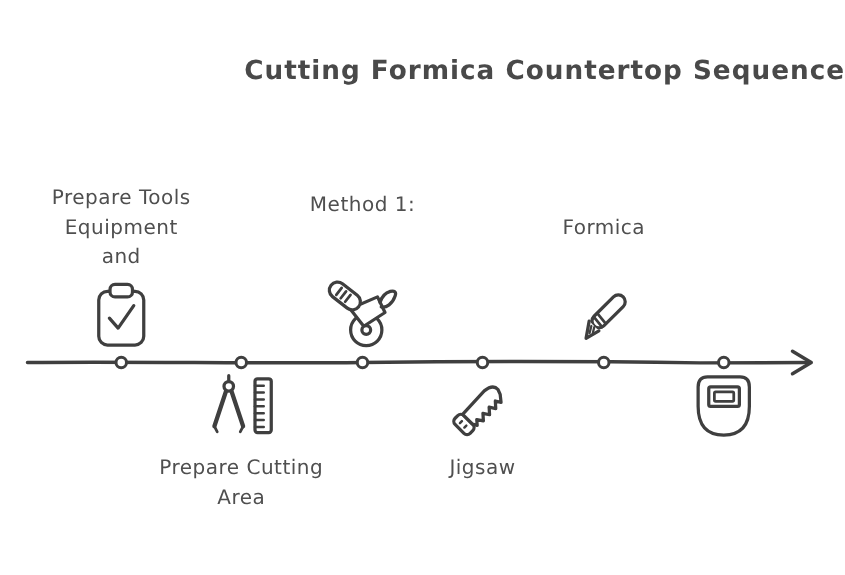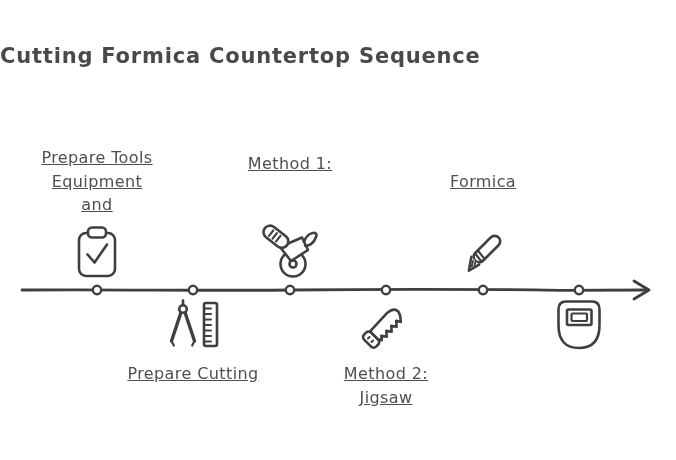--- a/index.html
+++ b/index.html
@@ -2,30 +2,29 @@
 <html><head>
 <meta charset="utf-8">
 <style>
   html,body{margin:0;padding:0;background:#ffffff;}
   .canvas{
     position:relative;width:676px;height:460px;background:#ffffff;overflow:hidden;
     font-family:"DejaVu Sans","Liberation Sans",sans-serif;color:#4b4b4b;
   }
   .title{
     position:absolute;top:44px;left:0;width:676px;margin:0;
-    text-align:left;font-size:21px;font-weight:bold;letter-spacing:0.8px;
+    text-align:right;font-size:21px;font-weight:bold;letter-spacing:0.8px;
     color:#494949;
   }
   .axis{position:absolute;left:0;top:0;width:676px;height:460px;}
   .step{position:absolute;text-align:center;}
   .label{
     position:absolute;left:0;width:100%;
     font-size:16px;line-height:23.5px;letter-spacing:0.4px;color:#4f4f4f;
     white-space:nowrap;
-    text-decoration:underline;
   }
   .label div{width:100%;}
   .icon{position:absolute;}
   .icon svg{display:block;}
   .stroke{stroke:#3f3f3f;stroke-width:2.6;fill:none;stroke-linecap:round;stroke-linejoin:round;}
   .fillw{fill:#ffffff;}
 </style>
 </head>
 <body>
 
@@ -73,20 +72,21 @@
         <line class="stroke" x1="42" y1="16" x2="49" y2="16" style="stroke-width:2"></line>
         <line class="stroke" x1="42" y1="21.5" x2="49" y2="21.5" style="stroke-width:2"></line>
         <line class="stroke" x1="42" y1="27" x2="49" y2="27" style="stroke-width:2"></line>
         <line class="stroke" x1="42" y1="32.5" x2="49" y2="32.5" style="stroke-width:2"></line>
         <line class="stroke" x1="42" y1="38" x2="49" y2="38" style="stroke-width:2"></line>
         <line class="stroke" x1="42" y1="43.5" x2="49" y2="43.5" style="stroke-width:2"></line>
       </svg>
     </div>
     <div class="label" style="top:362px;">
       <div>Prepare Cutting</div>
+      <div>Area</div>
     </div>
   </div>
 
   <div class="step" style="left:200px;top:0;width:180px;">
     <div class="label" style="top:152px;">
       <div>Method 1:</div>
     </div>
     <div class="icon" style="left:59px;top:221px;">
       <svg width="62" height="60" viewBox="0 0 62 60">
         <circle class="stroke" cx="34" cy="43" r="12.5"></circle>
@@ -108,21 +108,20 @@
       <svg width="56" height="56" viewBox="0 0 56 56">
         <g transform="rotate(-45 28 28)">
           <rect class="stroke fillw" x="1.5" y="20" width="10" height="17" rx="3.5"></rect>
           <line class="stroke" x1="5" y1="25.5" x2="7.2" y2="25.5" style="stroke-width:2"></line>
           <line class="stroke" x1="5" y1="30.5" x2="7.2" y2="30.5" style="stroke-width:2"></line>
           <path class="stroke fillw" d="M11.5,22 L37,21 Q46,22 45.5,28 L44,32 L40,37 L37.5,33 L33.5,37.5 L30.5,33 L26.5,37.5 L23.5,33 L19.5,37.5 L16.5,33 L13.5,36.5 L11.5,33 Z"></path>
         </g>
       </svg>
     </div>
     <div class="label" style="top:362px;">
-      <div>Method 2:</div>
       <div>Jigsaw</div>
     </div>
   </div>
 
   <div class="step" style="left:393px;top:0;width:180px;">
     <div class="label" style="top:170px;">
       <div>Formica</div>
     </div>
     <div class="icon" style="left:64px;top:227px;">
       <svg width="52" height="52" viewBox="0 0 52 52">

